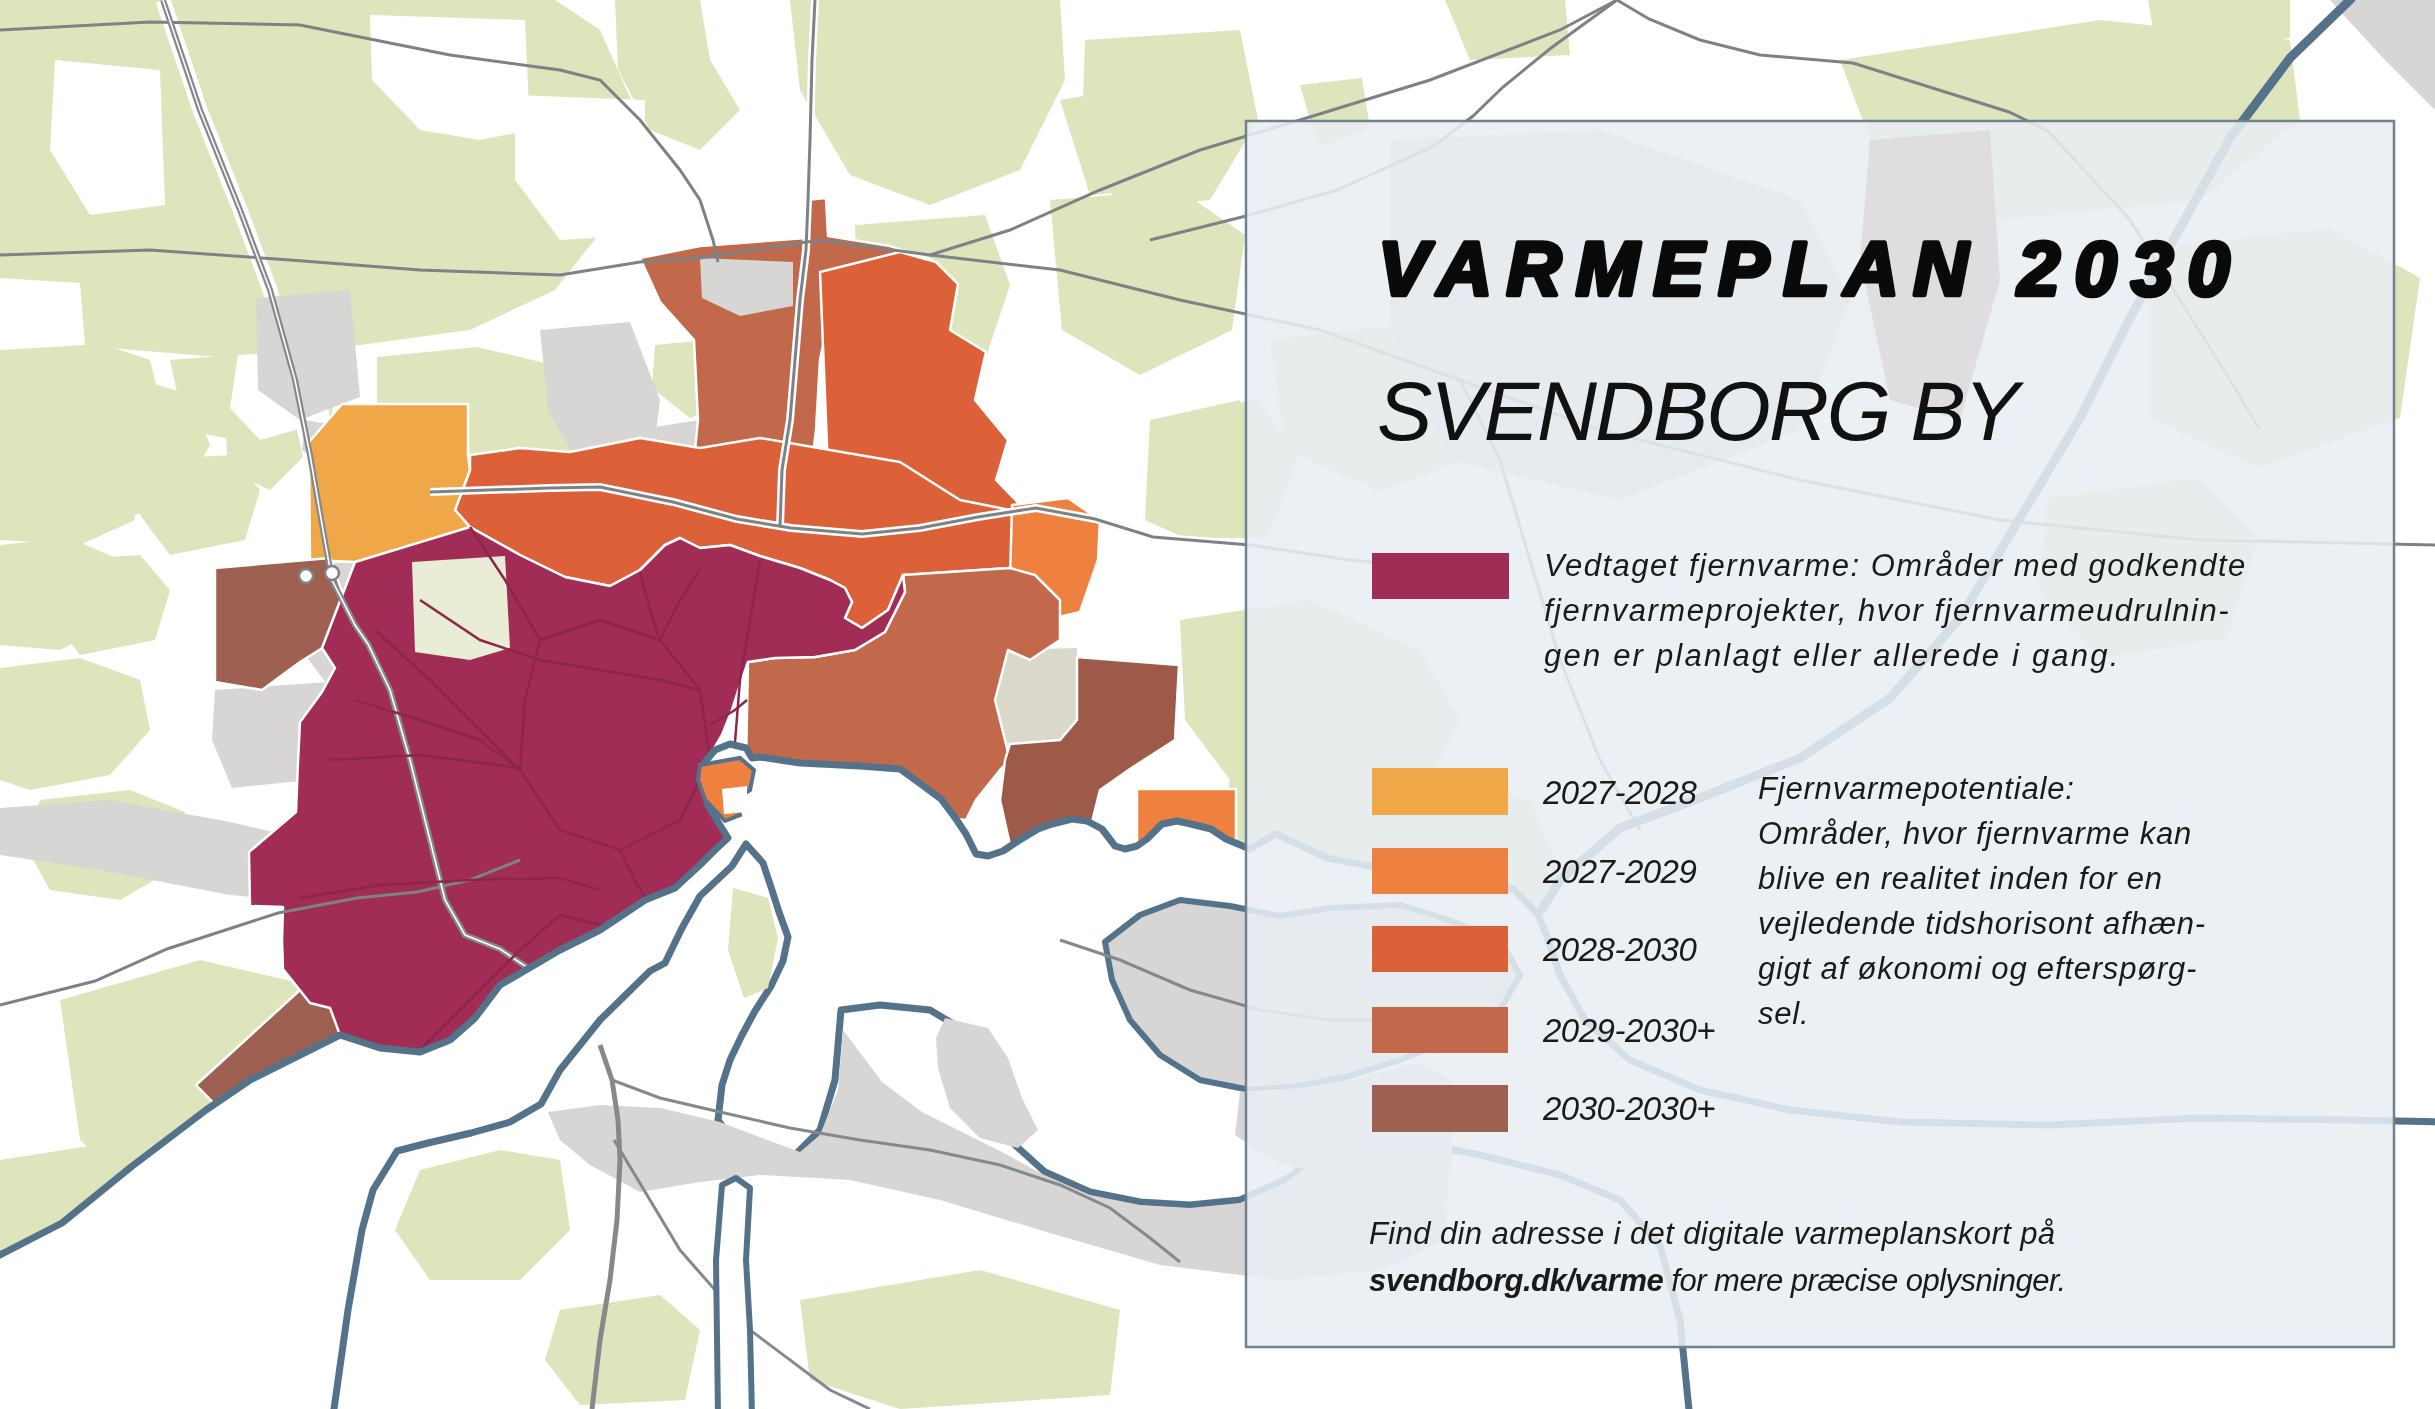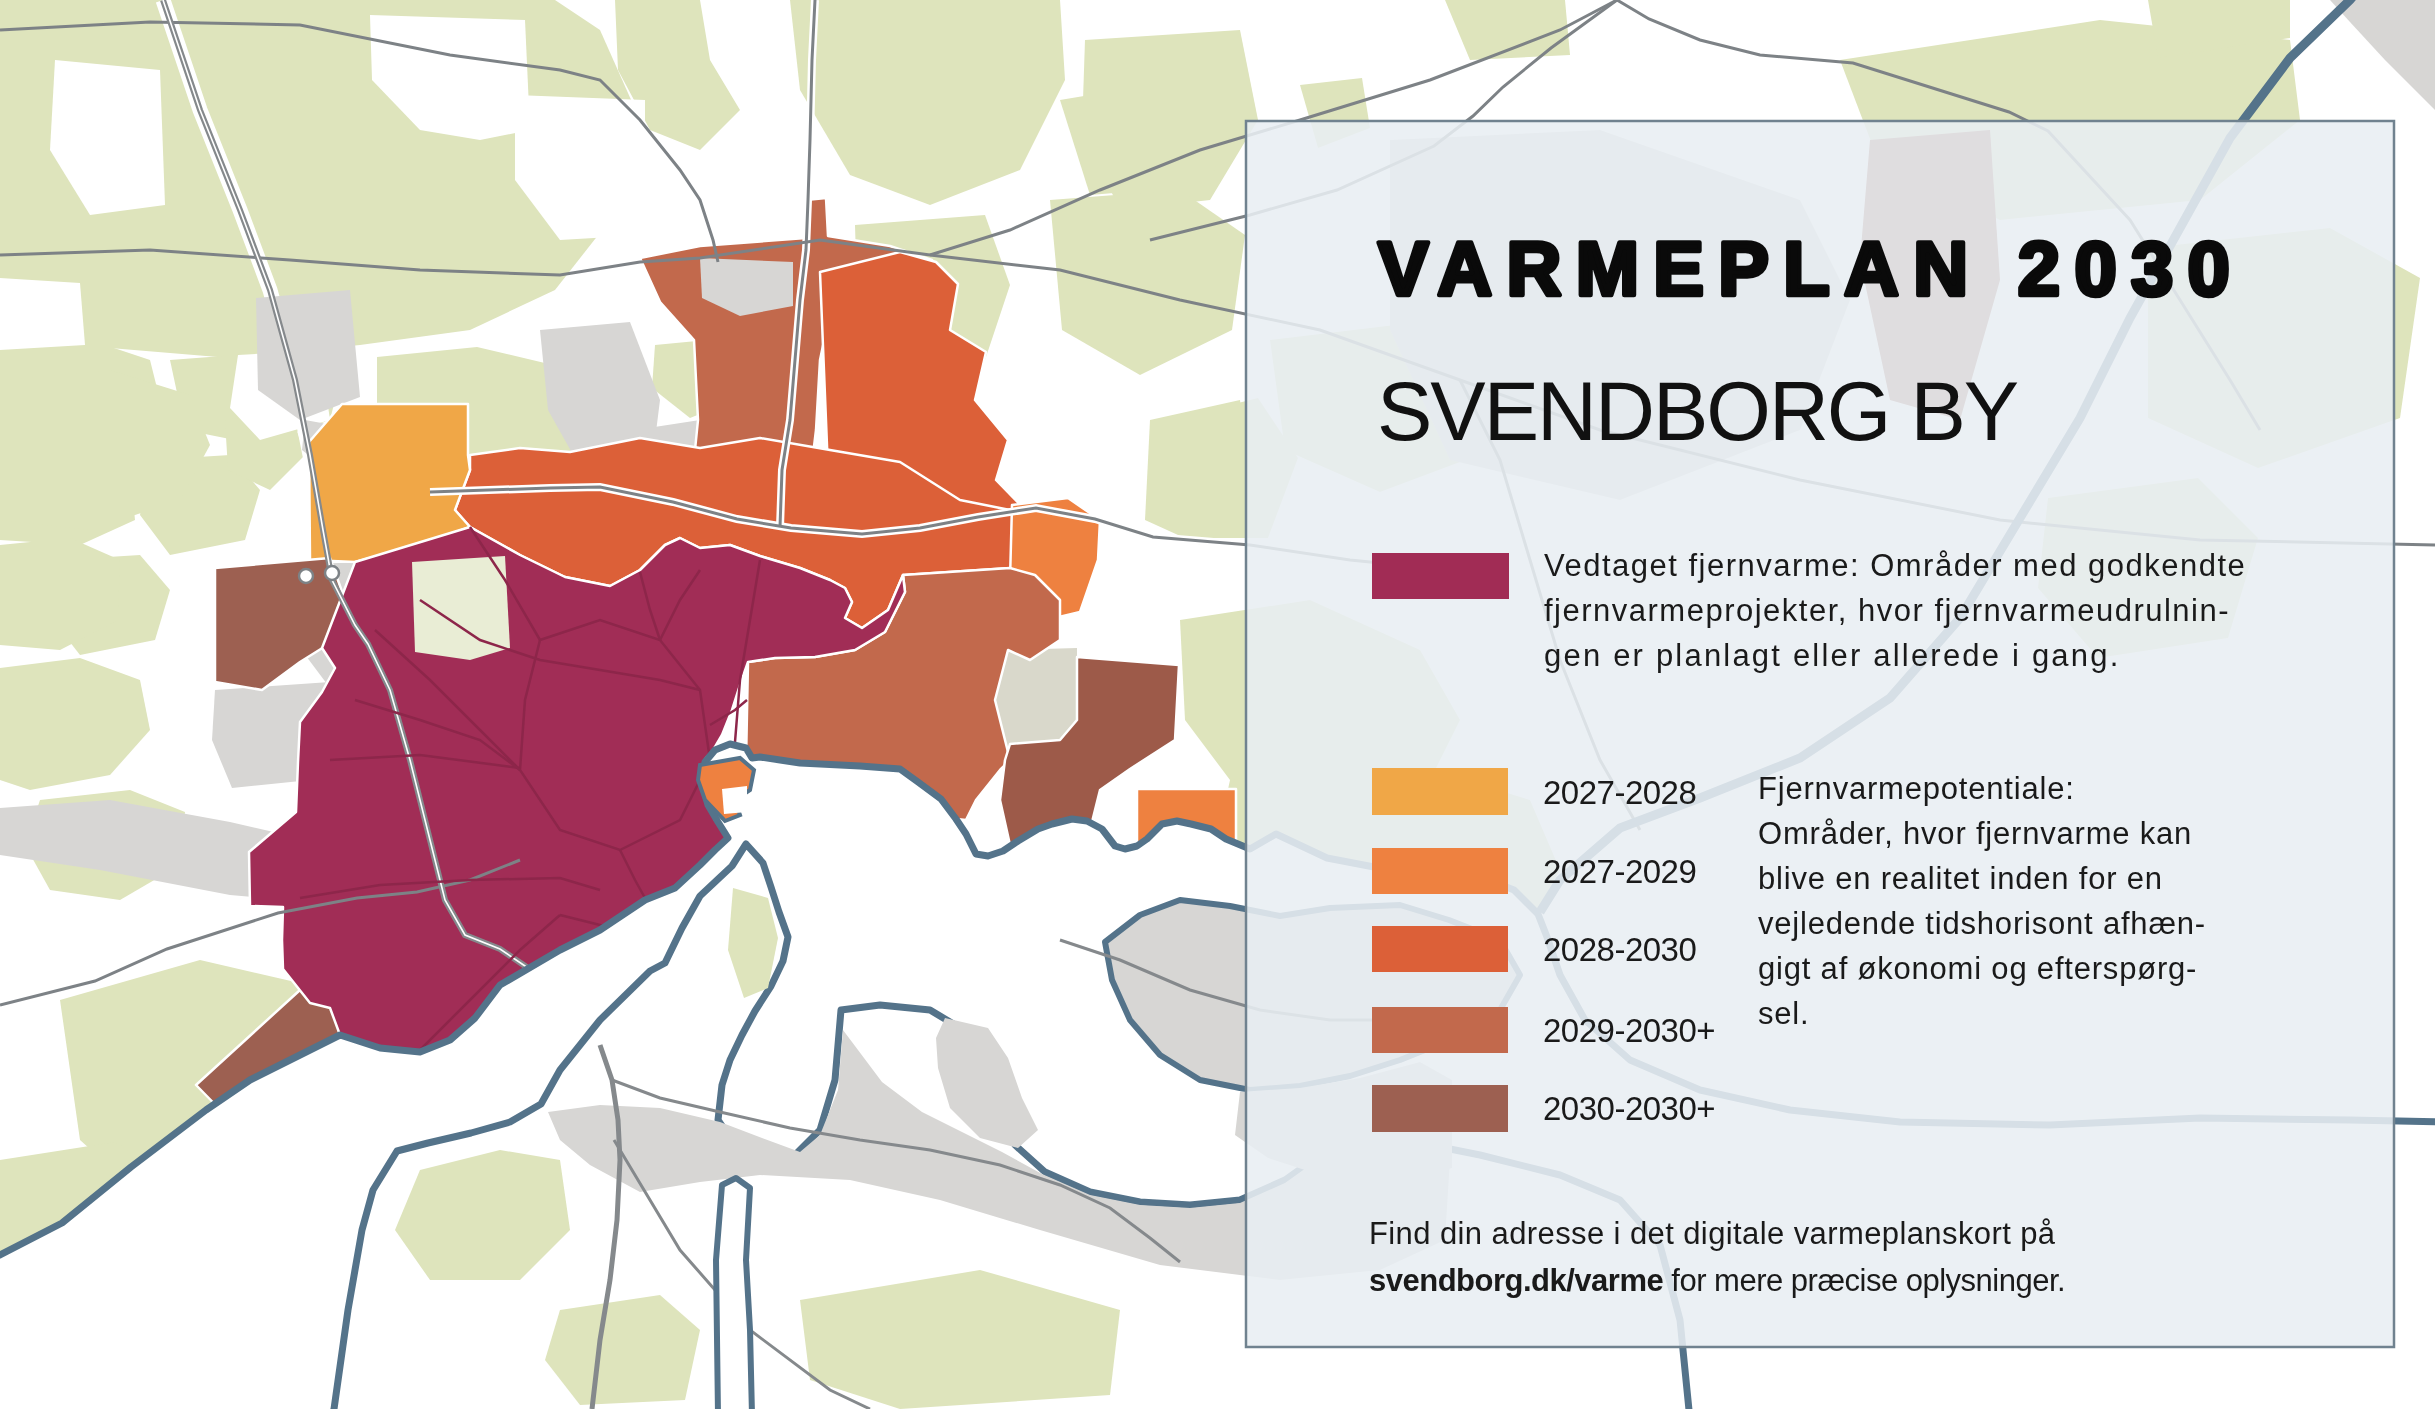--- a/index.html
+++ b/index.html
@@ -1,17 +1,17 @@
 <!DOCTYPE html>
 <html><head>
 <meta charset="utf-8">
 <style>
 html,body{margin:0;padding:0;}
 body{width:2435px;height:1409px;overflow:hidden;background:#ffffff;font-family:"Liberation Sans", sans-serif;}
-#wrap{position:relative;width:2435px;height:1409px;}
+#wrap{position:relative;width:2435px;height:1409px;font-style:italic;}
 svg{position:absolute;left:0;top:0;}
 </style>
 </head>
 <body>
 <div id="wrap">
 <svg width="2435" height="1409" viewBox="0 0 2435 1409">
 
 <rect x="0" y="0" width="2435" height="1409" fill="#ffffff"></rect>
 
 <g id="greens" fill="#dee4bc" stroke="none">

